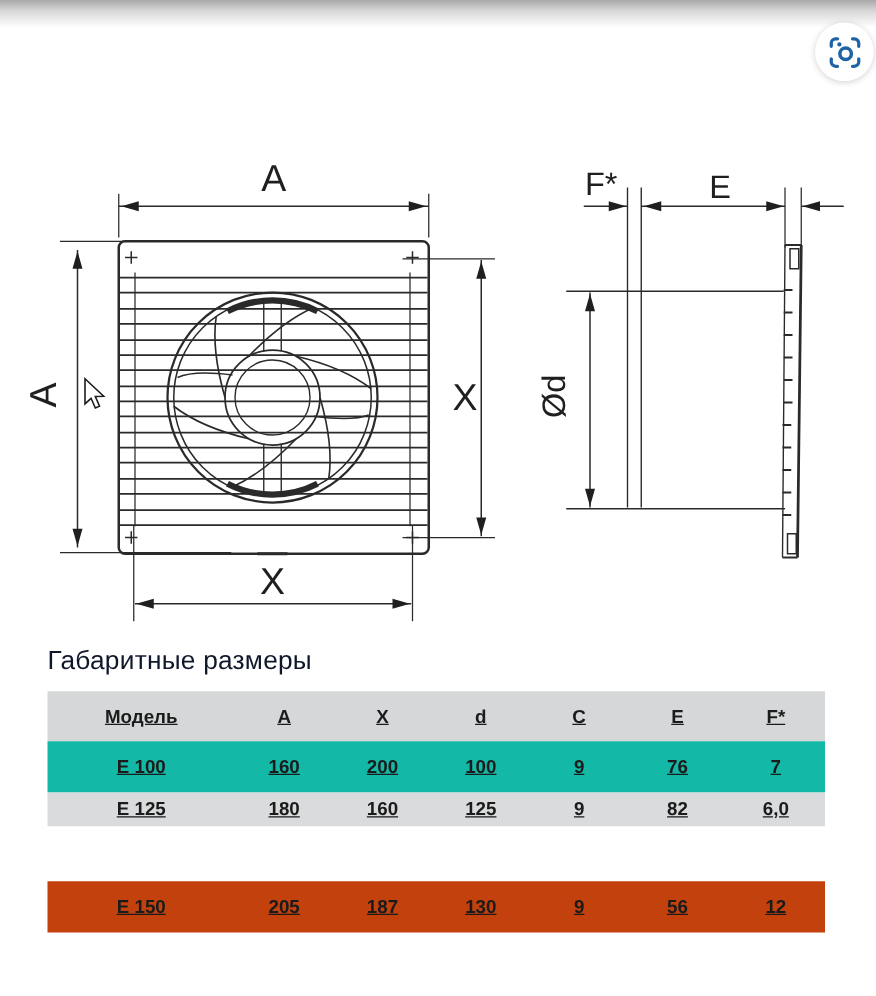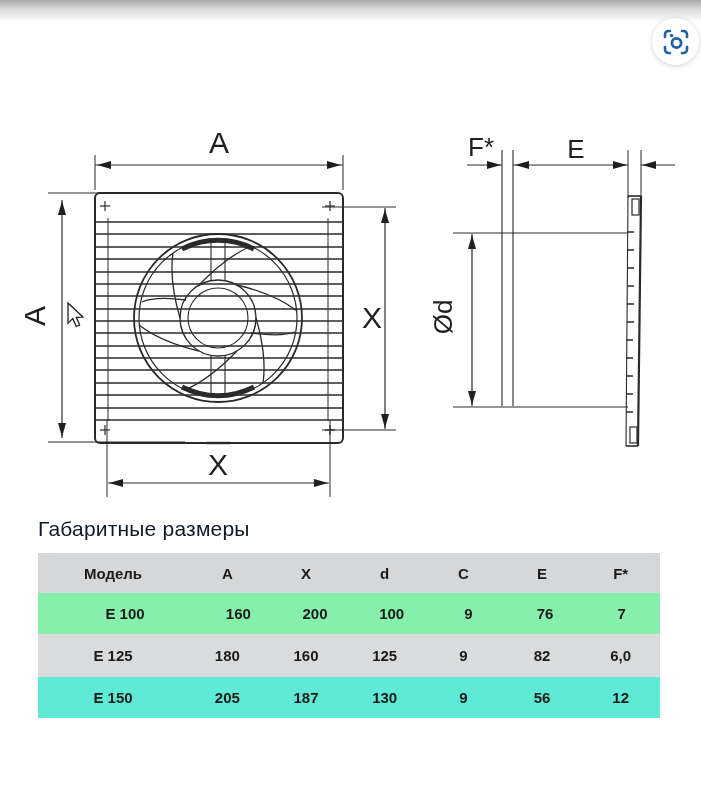--- a/index.html
+++ b/index.html
@@ -16,28 +16,28 @@
     background:#ffffff;box-shadow:0 1px 5px rgba(0,0,0,.18);border:none;
     display:flex;align-items:center;justify-content:center;cursor:pointer;padding:0;
   }
   .drawing{position:absolute;left:0;top:100px;width:701px;height:420px;}
   .section-title{
     position:absolute;left:38px;top:517px;width:620px;
     font-size:21px;font-weight:400;color:#0f172a;letter-spacing:.2px;
   }
   .dim-table{
     position:absolute;left:38px;top:553px;width:622px;
-    font-size:15px;font-weight:700;color:#1b1b1b;
+    font-size:15px;font-weight:700;color:#1b1b1b;text-decoration:underline;
   }
   .t-row{display:grid;grid-template-columns:150px repeat(6,1fr);align-items:center;}
   .t-row div{text-align:center;}
   .t-head{height:40px;background:#d6d7d8;}
-  .t-r1{height:41px;background:#86efac;padding-left:12px;}
-  .t-r2{height:43px;background:#dadbdc;}
-  .t-r3{height:41px;background:#5eead4;}
+  .t-r1{height:41px;background:#14b8a6;}
+  .t-r2{height:27px;background:#dadbdc;}
+  .t-r3{height:41px;background:#c2410c;margin-top:44px;}
   svg text{font-family:"Liberation Sans", sans-serif;fill:#1f1f1f;}
   .lbl-big{font-size:30px;}
   .lbl-mid{font-size:26px;}
 </style>
 </head>
 <body>
 
 <div class="top-gradient"></div>
 
 <button class="lens-btn">

